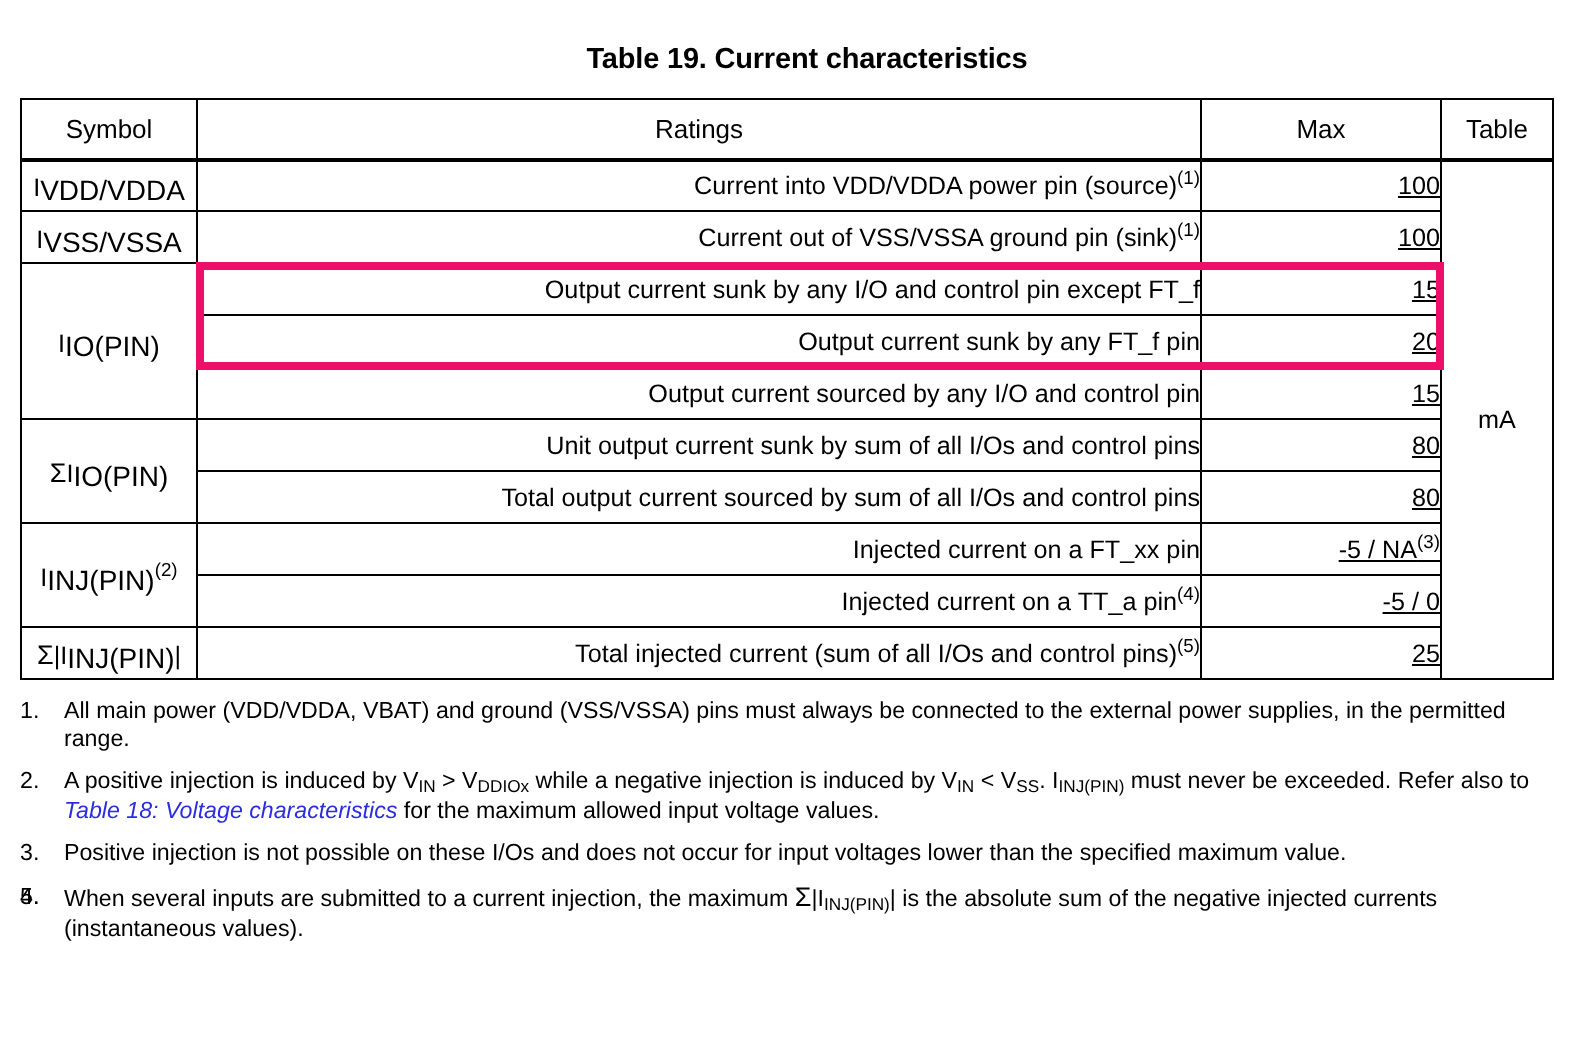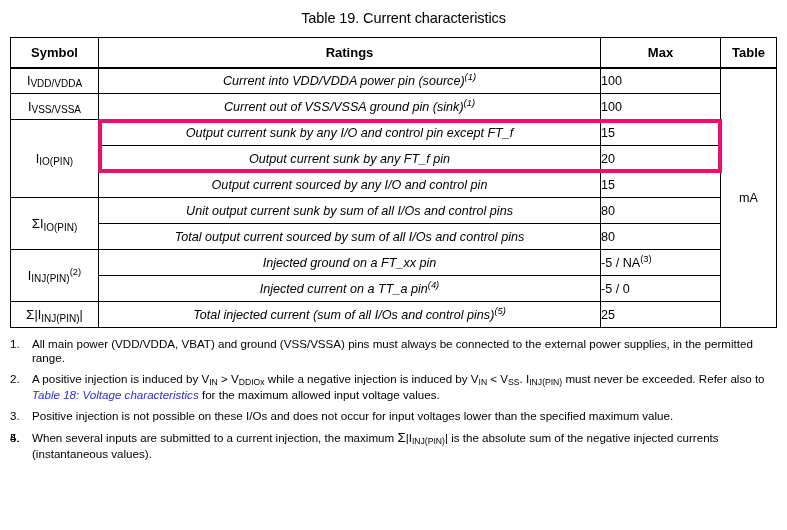--- a/index.html
+++ b/index.html
@@ -19,23 +19,23 @@
   .page {
     position: relative;
     width: 787px;
     height: 530px;
   }
 
   
   .table-title {
     text-align: center;
     font-size: 14.5px;
-    font-weight: normal;
+    font-weight: bold;
     letter-spacing: -0.1px;
-    padding-top: 10px;
+    padding-top: 22px;
     padding-bottom: 0px;
     line-height: 17px;
     margin-left: 20px;
   }
 
   
   .table-wrap {
     position: relative;
     margin: 10px 0 0 10px;
     width: 766px;
@@ -55,50 +55,50 @@
 
   table.ds th, table.ds td {
     border: 1px solid #000000;
     padding: 0;
     vertical-align: middle;
     height: 26px;
     box-sizing: border-box;
   }
 
   table.ds thead th {
-    font-weight: bold;
+    font-weight: normal;
     font-size: 13px;
     text-align: center;
     height: 30px;
     border-bottom: 2.5px solid #000;
     margin-left: 20px;
   }
   table.ds thead th.hd-sym { border-left: 1px solid #000; }
 
   td.sym {
     text-align: center;
     white-space: nowrap;
   }
   td.rat {
-    text-align: center;
+    text-align: right;
     padding-left: 7px;
-    font-style: italic;
   }
   td.max {
-    text-align: left;
+    text-align: right;
     white-space: nowrap;
+    text-decoration: underline;
   }
   td.unit {
     text-align: center;
     vertical-align: middle;
     margin-top: 19px;
   }
 
   sub {
-    font-size: 10px;
+    font-size: 14px;
     vertical-align: baseline;
     position: relative;
     top: 2.5px;
   }
   sup {
     font-size: 9.4px;
     vertical-align: baseline;
     position: relative;
     top: -5px;
   }
@@ -194,21 +194,21 @@
             <td class="sym" rowspan="2"><span class="sigma">Σ</span>I<sub>IO(PIN)</sub></td>
             <td class="rat">Unit output current sunk by sum of all I/Os and control pins</td>
             <td class="max">80</td>
           </tr>
           <tr>
             <td class="rat">Total output current sourced by sum of all I/Os and control pins</td>
             <td class="max">80</td>
           </tr>
           <tr>
             <td class="sym" rowspan="2">I<sub>INJ(PIN)</sub><sup>(2)</sup></td>
-            <td class="rat">Injected ground on a FT_xx pin</td>
+            <td class="rat">Injected current on a FT_xx pin</td>
             <td class="max">-5 / NA<sup>(3)</sup></td>
           </tr>
           <tr>
             <td class="rat">Injected current on a TT_a pin<sup>(4)</sup></td>
             <td class="max">-5 / 0</td>
           </tr>
           <tr>
             <td class="sym"><span class="sigma">Σ</span>|I<sub>INJ(PIN)</sub>|</td>
             <td class="rat">Total injected current (sum of all I/Os and control pins)<sup>(5)</sup></td>
             <td class="max">25</td>

